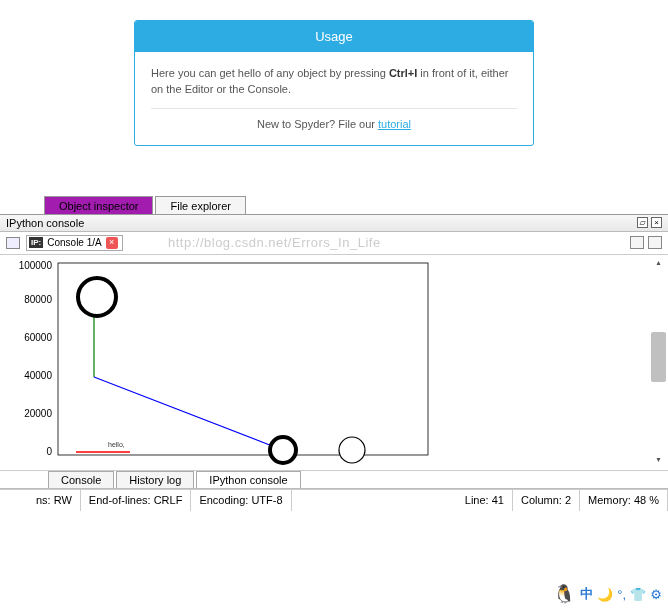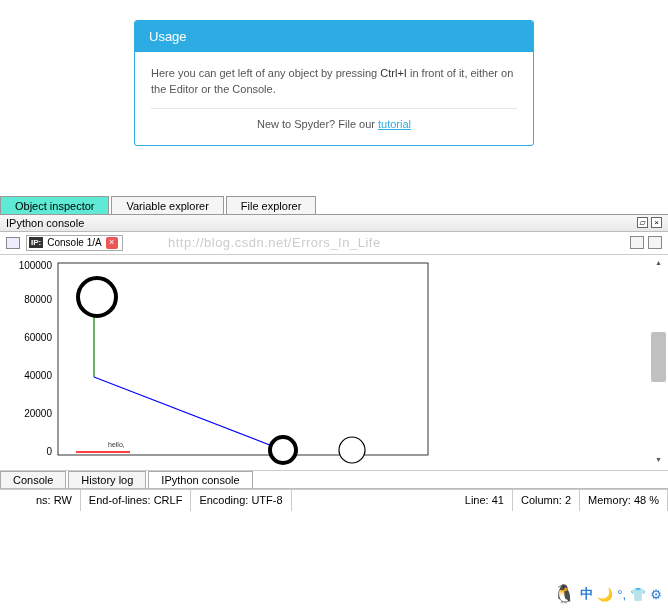--- a/index.html
+++ b/index.html
@@ -1,29 +1,29 @@
 <!DOCTYPE html>
 <html><head>
 <meta charset="utf-8">
 <style>
 * { box-sizing: border-box; margin: 0; padding: 0; }
 body { font-family: Arial, sans-serif; font-size: 11px; background: #fff; width: 668px; height: 608px; overflow: hidden; position: relative; }
 
 .usage-panel { margin: 20px auto 0; width: 400px; border: 1px solid #2cace3; border-radius: 3px; }
-.usage-header { background: #2cace3; color: #fff; padding: 8px 14px; font-size: 13px; border-radius: 2px 2px 0 0; }
+.usage-header { background: #2cace3; color: #fff; padding: 8px 14px; font-size: 13px; border-radius: 2px 2px 0 0; text-align: center; }
 .usage-body { padding: 14px 16px 12px; color: #555; font-size: 11px; line-height: 1.45; }
 .usage-body p { margin-bottom: 10px; }
 .usage-body .footer { text-align: center; padding-top: 8px; border-top: 1px solid #e5e5e5; }
 .usage-body .footer a { color: #2cace3; }
 .usage-body em { font-style: italic; }
-.usage-body strong { font-weight: normal; color: #333; }
+.usage-body strong { font-weight: bold; color: #333; }
 
 .top-tabs { display: flex; border-bottom: 1px solid #999; margin-top: 50px; font-family: "Segoe UI", Arial; font-size: 11px; }
 .top-tabs .tab { padding: 3px 14px 2px; border: 1px solid #999; border-bottom: none; background: #f5f5f5; margin-right: 2px; cursor: pointer; }
-.top-tabs .tab.active { background: #5eead4; }
+.top-tabs .tab.active { background: #a21caf; margin-left: 44px; }
 
 .pane-title { background: linear-gradient(#f8f8f8,#e8e8e8); padding: 2px 6px; font-size: 11px; border-bottom: 1px solid #bbb; display: flex; justify-content: space-between; align-items: center; }
 .pane-title .icons { display: flex; gap: 3px; }
 .pane-title .ico { width: 11px; height: 11px; border: 1px solid #666; background: #fff; cursor: pointer; font-size: 8px; text-align: center; line-height: 9px; }
 
 .console-toolbar { display: flex; align-items: center; padding: 3px 6px; border-bottom: 1px solid #ccc; gap: 6px; position: relative; }
 .console-toolbar .ctab { background: #fff; border: 1px solid #aaa; padding: 1px 4px 1px 2px; display: flex; align-items: center; gap: 4px; font-size: 10px; }
 .console-toolbar .ipy { background: #333; color: #fff; font-size: 8px; padding: 1px 2px; font-weight: bold; }
 .console-toolbar .close-x { width: 12px; height: 12px; background: #e55; color: #fff; border-radius: 2px; text-align: center; line-height: 11px; font-size: 9px; cursor: pointer; }
 .console-toolbar .watermark { position: absolute; left: 168px; color: #ccc; font-size: 13px; letter-spacing: 0.5px; pointer-events: none; }
@@ -31,48 +31,47 @@
 .console-toolbar .right .btn { width: 14px; height: 13px; border: 1px solid #888; background: #f5f5f5; cursor: pointer; }
 
 .plot-area { height: 216px; border-bottom: 1px solid #ccc; position: relative; background: #fff; }
 .plot-svg { position: absolute; left: 0; top: 0; }
 .scrollbar { position: absolute; right: 2px; top: 2px; width: 15px; height: 210px; }
 .scrollbar .thumb { position: absolute; top: 75px; width: 15px; height: 50px; background: #c0c0c0; border-radius: 2px; }
 .scrollbar .arr { position: absolute; width: 15px; height: 13px; font-size: 8px; text-align: center; line-height: 12px; color: #555; }
 .scrollbar .arr.up { top: 0; }
 .scrollbar .arr.dn { bottom: 0; }
 
-.bottom-tabs { display: flex; font-size: 11px; border-bottom: 1px solid #bbb; }
+.bottom-tabs { display: flex; font-size: 11px; border-bottom: 1px solid #bbb; padding-left: 48px; }
 .bottom-tabs .tab { padding: 2px 12px; border: 1px solid #aaa; border-bottom: none; background: #f5f5f5; margin-right: 2px; cursor: pointer; }
 .bottom-tabs .tab.active { background: #fff; }
 
 .statusbar { display: flex; align-items: center; font-size: 11px; height: 22px; border-top: 1px solid #ccc; padding-left: 28px; }
 .statusbar .cell { padding: 0 8px; border-right: 1px solid #ccc; height: 100%; display: flex; align-items: center; white-space: nowrap; }
 .statusbar .spacer { flex: 1; }
 .tray { position: absolute; right: 6px; bottom: 3px; display: flex; gap: 4px; align-items: center; }
 .tray span { font-size: 13px; cursor: pointer; }
 </style>
 </head>
 <body>
 
 <div class="usage-panel">
   <div class="usage-header">Usage</div>
   <div class="usage-body">
     <p>
-      <span>Here you can get left of any object by pressing </span><strong>Ctrl+I</strong><span> in front of it, either on the Editor or the Console.</span>
+      <span>Here you can get hello of any object by pressing </span><strong>Ctrl+I</strong><span> in front of it, either on the Editor or the Console.</span>
     </p>
     <div class="footer">
       <span>New to Spyder? File our </span><a href="#">tutorial</a>
     </div>
   </div>
 </div>
 
 <div class="top-tabs">
   <div class="tab active">Object inspector</div>
-  <div class="tab">Variable explorer</div>
   <div class="tab">File explorer</div>
 </div>
 
 <div class="pane-title">
   <span>IPython console</span>
   <span class="icons">
     <span class="ico">▱</span>
     <span class="ico">×</span>
   </span>
 </div>

